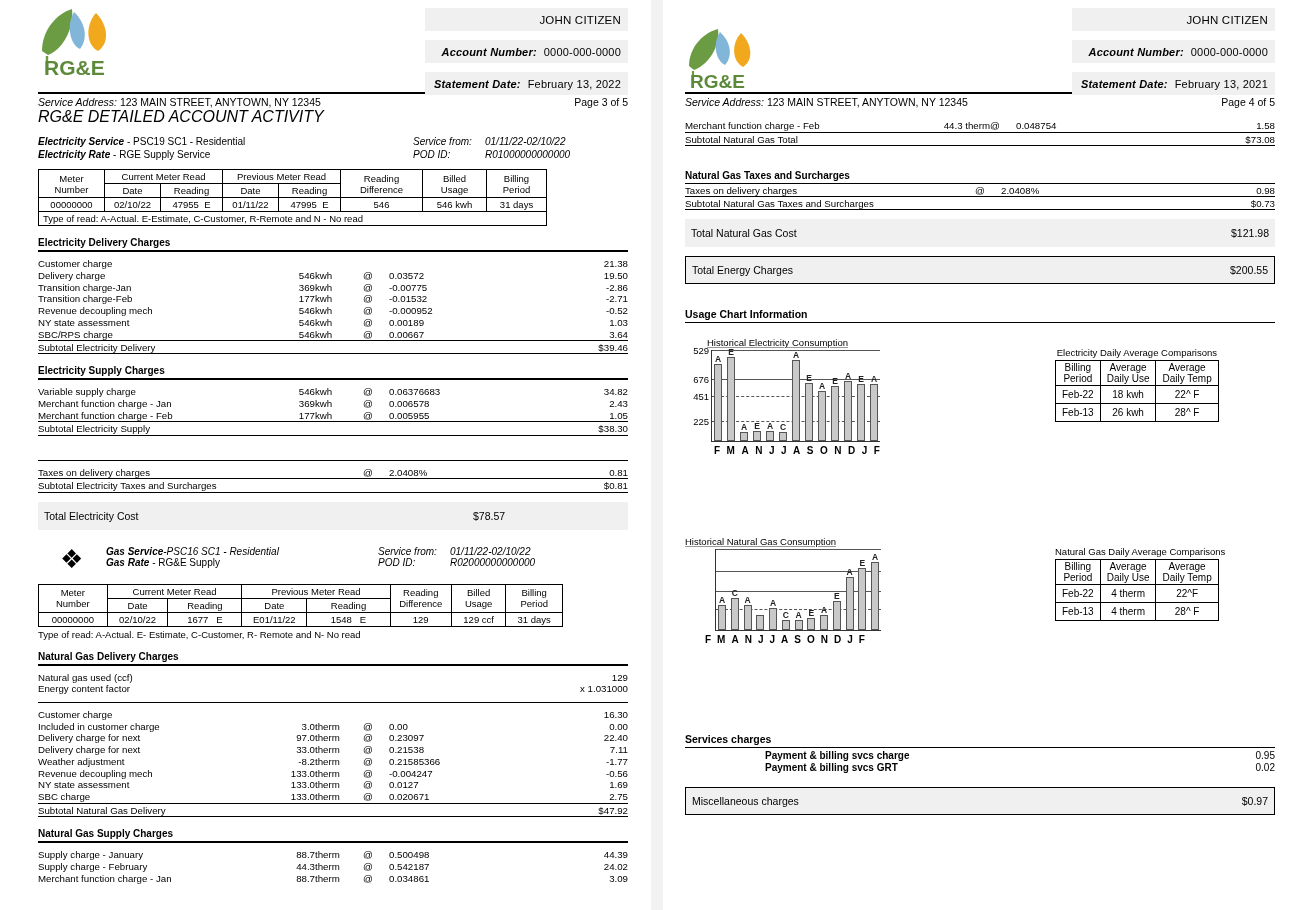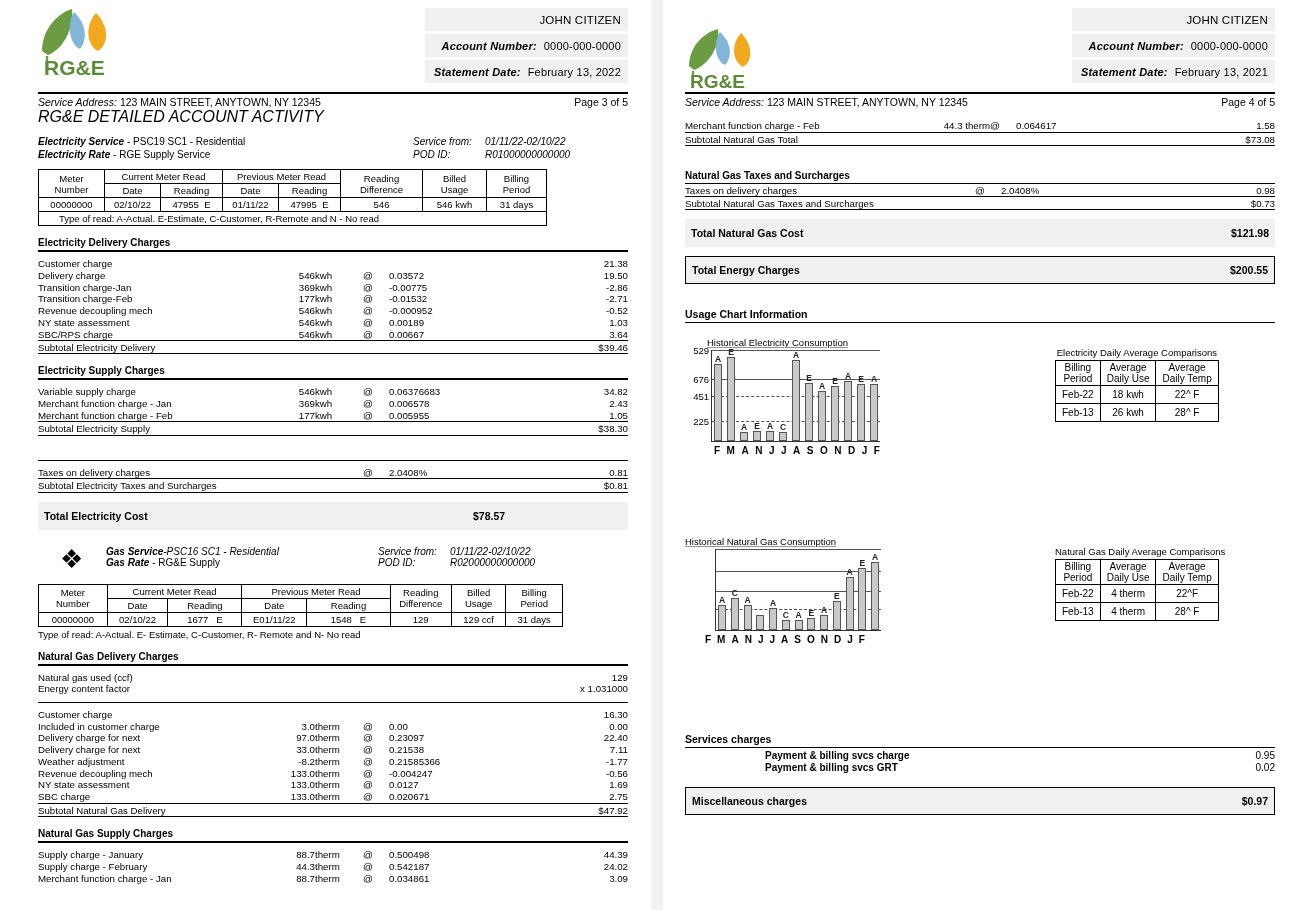--- a/index.html
+++ b/index.html
@@ -20,21 +20,21 @@
   .inner-l { position:absolute; left:38px; top:0; width:590px; }
   .inner-r { position:absolute; left:22px; top:0; width:590px; }
 
   
   .hdr { position:relative; height:92px; }
   .logo { position:absolute; left:0; top:5px; width:80px; height:76px; }
   .logo svg { display:block; }
   .hdr-box { position:absolute; right:0; top:8px; width:203px; }
   .hdr-band {
     background:#f0f0f0; height:23px; display:flex; align-items:center;
-    justify-content:flex-end; padding-right:7px; margin-bottom:3px;
+    justify-content:flex-end; padding-right:7px; margin-bottom:9px;
     font-size:11.5px; letter-spacing:.2px;
   }
   .hdr-band.name { justify-content:flex-end; }
   .hdr-lbl { font-style:italic; font-weight:bold; margin-right:7px; font-size:11px; }
   .hdr-val { font-size:11px; }
 
   
   .svc-line {
     border-top:2px solid #000; padding-top:2px;
     display:flex; justify-content:space-between; font-size:10.5px;
@@ -44,42 +44,42 @@
 
   .svc-hdr { margin-top:9px; display:flex; justify-content:space-between; font-size:10px; }
   .svc-hdr .lft b { font-style:italic; }
   .svc-hdr .lft div, .svc-hdr .rgt div { line-height:13px; }
   .svc-hdr .rgt { font-style:italic; }
   .svc-hdr .rgt span.k { display:inline-block; width:72px; }
 
   
   table.meter { border-collapse:collapse; width:509px; margin-top:8px; font-size:9.5px; }
   table.meter td, table.meter th { border:1px solid #000; text-align:center; padding:1px 2px; font-weight:normal; }
-  table.meter .note { border:1px solid #000; text-align:left; padding:1px 20px; }
+  table.meter .note { border:1px solid #000; text-align:left; padding:1px 4px; }
   table.meter.gas { width:525px; }
   .note-plain { font-size:9.5px; padding-top:2px; }
 
   
   .blk { margin-top:11px; }
   .blk-title { font-weight:bold; font-size:10px; padding-bottom:2px; }
   .rule-thick { border-bottom:1.6px solid #000; }
   table.chg { border-collapse:collapse; width:100%; font-size:9.7px; }
   table.chg td { padding:0.4px 0; vertical-align:bottom; }
   td.c-desc  { width:215px; }
   td.c-qty   { width:62px;  text-align:right; padding-right:10px; }
   td.c-unit  { width:48px;  text-align:left; }
   td.c-at    { width:26px;  text-align:left; }
   td.c-rate  { width:130px; text-align:left; }
   td.c-amt   { text-align:right; }
   tr.sub td { border-top:1px solid #000; border-bottom:1.6px solid #000; padding-top:1px; }
   tr.first td { border-top:1.6px solid #000; padding-top:6px; }
 
   .total-row {
     margin-top:9px; background:#f0f0f0; height:28px;
-    display:flex; align-items:center; font-weight:bold; font-size:10.5px;
+    display:flex; align-items:center; font-weight:normal; font-size:10.5px;
     padding:12px 6px;
   }
   .total-row .amt { margin-left:auto; }
   .total-row.mid .amt { margin-left:0; position:absolute; left:435px; }
   .total-row.boxed { border:1.2px solid #000; }
 
   
   .gas-hdr { margin-top:16px; position:relative; min-height:30px; }
   .flame { position:absolute; left:22px; top:0px; font-size:26px; line-height:26px; }
   .gas-hdr .txt { margin-left:68px; font-size:10px; }
@@ -568,21 +568,21 @@
       <div>Page 4 of 5</div>
     </div>
 
     <div style="margin-top:12px">
       <table class="chg">
         <tbody>
             <tr>
           <td class="c-desc">Merchant function charge - Feb</td>
           <td class="c-qty" style="width:90px">44.3 therm</td>
           <td class="c-at">@</td>
-          <td class="c-rate">0.064617</td>
+          <td class="c-rate">0.048754</td>
           <td class="c-amt">1.58</td>
         </tr>
         <tr class="sub">
           <td class="c-desc" colspan="4">Subtotal Natural Gas Total</td>
           <td class="c-amt">$73.08</td>
         </tr>
       </tbody>
         </table>
     </div>
 

